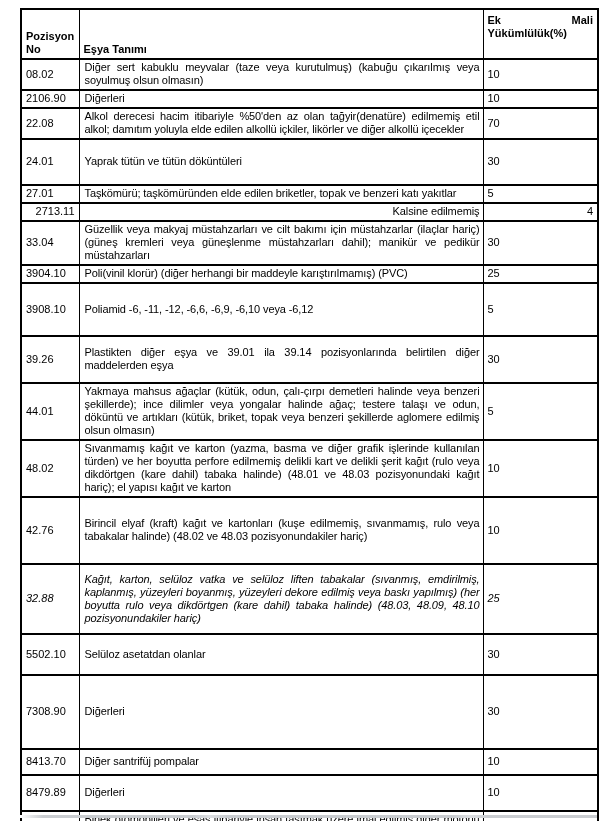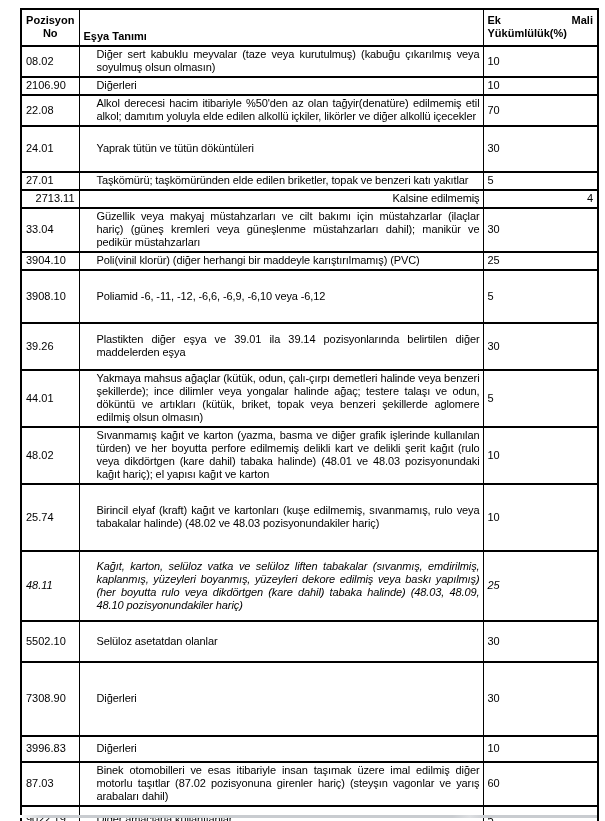--- a/index.html
+++ b/index.html
@@ -36,27 +36,27 @@
     padding: 1px 4px 2px 4px;
     overflow: hidden;
   }
   thead th {
     font-weight: bold;
     text-align: left;
     vertical-align: bottom;
     height: 36px;
     padding-top: 20px;
   }
-  thead th.h1 { vertical-align: top; padding-top: 4px; text-align: center; }
+  thead th.h1 { vertical-align: top; padding-top: 20px; }
   thead th.h3 { vertical-align: top; padding-top: 4px; }
   .justify-line { display: flex; justify-content: space-between; }
   tbody td { vertical-align: middle; }
   tbody td.c2cell {
     text-align: justify;
-    padding-left: 17px;
+    padding-left: 5px;
     padding-right: 3px;
     letter-spacing: -0.1px;
   }
   
   tbody tr:nth-child(1)  td { height: 28px; }
   tbody tr:nth-child(2)  td { height: 17px; }
   tbody tr:nth-child(3)  td { height: 17px; }
   tbody tr:nth-child(4)  td { height: 46px; }
   tbody tr:nth-child(5)  td { height: 17px; }
   tbody tr:nth-child(6)  td { height: 17px; text-align: right; }
@@ -178,46 +178,51 @@
     <td class="c3cell">5</td>
   </tr>
 
   <tr>
     <td class="c1cell">48.02</td>
     <td class="c2cell">Sıvanmamış kağıt ve karton (yazma, basma ve diğer grafik işlerinde kullanılan türden) ve her boyutta perfore edilmemiş delikli kart ve delikli şerit kağıt (rulo veya dikdörtgen (kare dahil) tabaka halinde) (48.01 ve 48.03 pozisyonundaki kağıt hariç); el yapısı kağıt ve karton</td>
     <td class="c3cell">10</td>
   </tr>
 
   <tr>
-    <td class="c1cell">25.74</td>
+    <td class="c1cell">42.76</td>
     <td class="c2cell">Birincil elyaf (kraft) kağıt ve kartonları (kuşe edilmemiş, sıvanmamış, rulo veya tabakalar halinde) (48.02 ve 48.03 pozisyonundakiler hariç)</td>
     <td class="c3cell">10</td>
   </tr>
 
   <tr>
-    <td class="c1cell">48.11</td>
+    <td class="c1cell">32.88</td>
     <td class="c2cell">Kağıt, karton, selüloz vatka ve selüloz liften tabakalar (sıvanmış, emdirilmiş, kaplanmış, yüzeyleri boyanmış, yüzeyleri dekore edilmiş veya baskı yapılmış) (her boyutta rulo veya dikdörtgen (kare dahil) tabaka halinde) (48.03, 48.09, 48.10 pozisyonundakiler hariç)</td>
     <td class="c3cell">25</td>
   </tr>
 
   <tr>
     <td class="c1cell">5502.10</td>
     <td class="c2cell">Selüloz asetatdan olanlar</td>
     <td class="c3cell">30</td>
   </tr>
 
   <tr>
     <td class="c1cell">7308.90</td>
     <td class="c2cell">Diğerleri</td>
     <td class="c3cell">30</td>
   </tr>
 
-
-  <tr>
-    <td class="c1cell">3996.83</td>
+  <tr>
+    <td class="c1cell">8413.70</td>
+    <td class="c2cell">Diğer santrifüj pompalar</td>
+    <td class="c3cell">10</td>
+  </tr>
+
+  <tr>
+    <td class="c1cell">8479.89</td>
     <td class="c2cell">Diğerleri</td>
     <td class="c3cell">10</td>
   </tr>
 
   <tr>
     <td class="c1cell">87.03</td>
     <td class="c2cell">Binek otomobilleri ve esas itibariyle insan taşımak üzere imal edilmiş diğer motorlu taşıtlar (87.02 pozisyonuna girenler hariç) (steyşın vagonlar ve yarış arabaları dahil)</td>
     <td class="c3cell">60</td>
   </tr>
 

